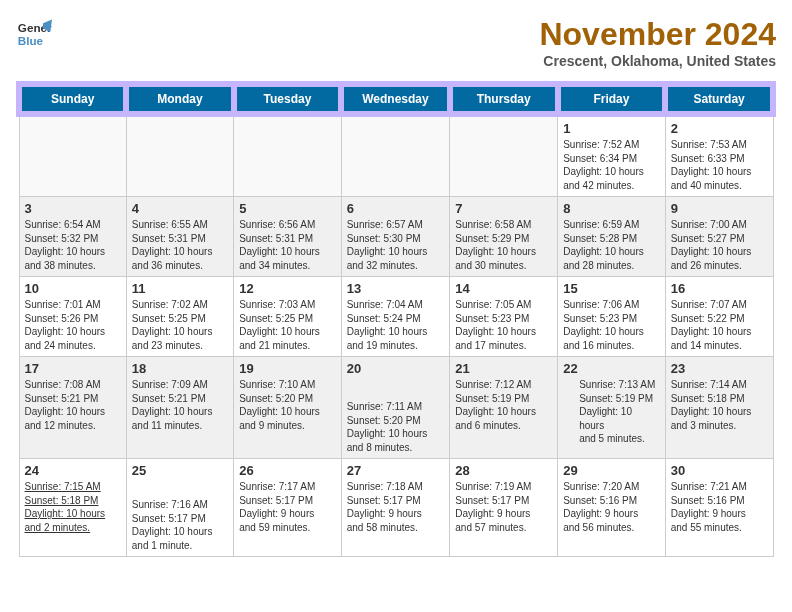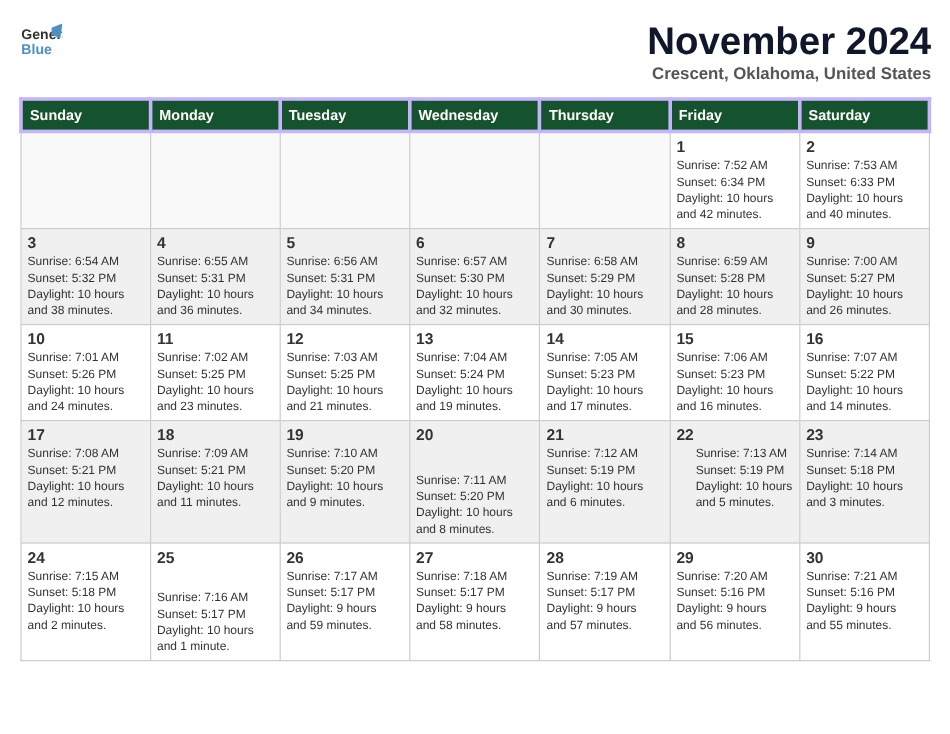--- a/index.html
+++ b/index.html
@@ -24,40 +24,40 @@
     .logo-icon {
       width: 36px;
       height: 36px;
     }
     .title-block {
       text-align: right;
     }
     .month-title {
       font-size: 32px;
       font-weight: bold;
-      color: #0f172a;
+      color: #a16207;
       margin-left: 31px;
     }
     .location-title {
       font-size: 14px;
       color: #555;
       font-weight: bold;
     }
     .calendar {
       width: 100%;
       border-collapse: collapse;
     }
     .calendar th {
-      background: #14532d;
+      background: #0369a1;
       color: #fff;
       font-size: 12px;
       font-weight: bold;
       padding: 5px 6px;
-      text-align: left;
-      border: 3px solid #c4b5fd;
+      text-align: center;
+      border: 6px solid #c4b5fd;
     }
     .calendar td {
       border: 1px solid #ccc;
       vertical-align: top;
       padding: 4px 5px;
       font-size: 10.5px;
       color: #333;
       width: 110px;
       height: 80px;
       background: #fff;
@@ -280,21 +280,21 @@
           <span class="day-number">23</span>
           <div class="day-info" style="white-space: pre-line;">Sunrise: 7:14 AM
 Sunset: 5:18 PM
 Daylight: 10 hours
 and 3 minutes.</div>
         </td>
       </tr>
       <tr>
         <td class="">
           <span class="day-number">24</span>
-          <div class="day-info" style="white-space: pre-line;">Sunrise: 7:15 AM
+          <div class="day-info" style="white-space: pre-line; text-decoration: underline;">Sunrise: 7:15 AM
 Sunset: 5:18 PM
 Daylight: 10 hours
 and 2 minutes.</div>
         </td>
         <td class="">
           <span class="day-number">25</span>
           <div class="day-info" style="white-space: pre-line; margin-top: 20px;">Sunrise: 7:16 AM
 Sunset: 5:17 PM
 Daylight: 10 hours
 and 1 minute.</div>

